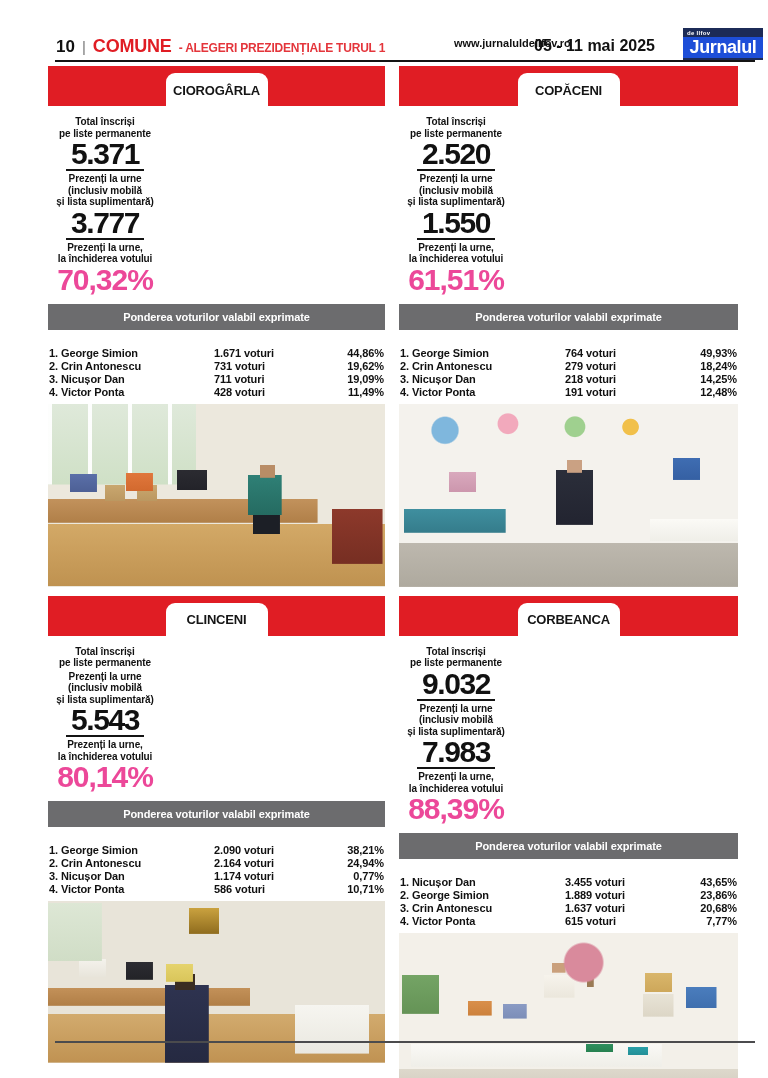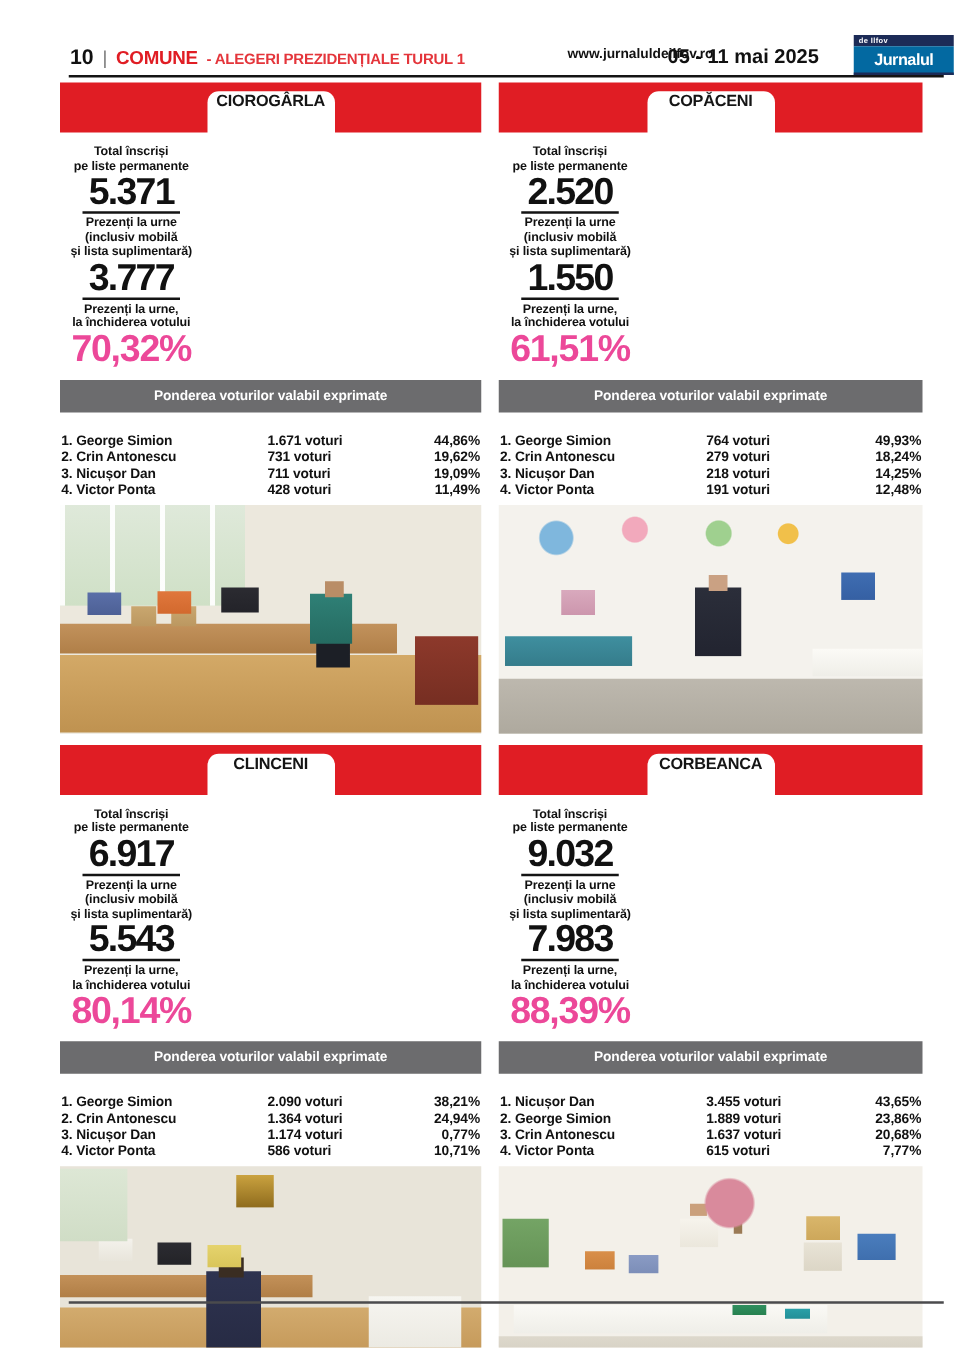--- a/index.html
+++ b/index.html
@@ -4,40 +4,40 @@
 <style>
   html,body{margin:0;padding:0;background:#fff;}
   body{width:768px;height:1078px;position:relative;overflow:hidden;
        font-family:"Liberation Sans","DejaVu Sans",sans-serif;color:#111;}
 
   
   .hdr{position:absolute;left:56px;top:30px;width:707px;height:30px;}
   .hdr-left{position:absolute;left:0;top:6px;display:flex;align-items:baseline;gap:7px;white-space:nowrap;}
   .pgnum{font-size:17px;font-weight:bold;color:#111;}
   .pipe{font-size:15px;color:#777;font-weight:400;}
-  .sect{font-size:15px;font-weight:bold;color:#e01d24;letter-spacing:-.2px;text-align:right;}
+  .sect{font-size:18px;font-weight:bold;color:#e01d24;letter-spacing:-.2px;text-align:right;}
   .subt{font-size:12px;font-weight:bold;color:#e4353b;letter-spacing:-.2px;}
   .hdr-web{position:absolute;left:398px;top:7px;font-size:11px;font-weight:bold;}
   .hdr-date{position:absolute;right:108px;top:7px;font-size:16px;font-weight:bold;}
   .hdr-rule{position:absolute;left:55px;top:60px;width:700px;height:2px;background:#141414;}
 
   .logo{position:absolute;right:0;top:-2px;width:80px;}
   .logo-top{height:9px;background:#1c2b57;color:#fff;font-size:6px;font-weight:bold;
             display:flex;align-items:center;padding-left:4px;letter-spacing:.3px;}
-  .logo-main{height:21px;background:#0369a1;color:#fff;font-size:13px;font-weight:bold;
+  .logo-main{height:21px;background:#1d4ed8;color:#fff;font-size:18px;font-weight:bold;
              display:flex;align-items:center;justify-content:center;letter-spacing:-.4px;
              border-bottom:2px solid #1c2b57;}
 
   
   .content{position:absolute;top:66px;left:48px;width:690px;display:grid;
            grid-template-columns:337px 339px;column-gap:14px;row-gap:9px;}
   .sec{display:block;}
   .sec-head{height:40px;background:#e01d24;position:relative;margin-bottom:8px;}
   .sec-tab{position:absolute;left:50%;transform:translateX(-50%);top:7px;height:34px;width:102px;
-           background:#fff;border-radius:9px 9px 0 0;display:flex;align-items:flex-start;justify-content:center;}
+           background:#fff;border-radius:9px 9px 0 0;display:flex;align-items:center;justify-content:center;}
   .sec-tab span{font-size:13px;font-weight:bold;letter-spacing:-.2px;color:#151515;}
 
   .sec-body{display:flex;gap:6px;margin-bottom:4px;flex-direction:column;}
   .stats{width:114px;text-align:center;flex:none;}
   .stat-label{font-size:10px;line-height:11.5px;font-weight:bold;white-space:pre-line;margin-top:2px;letter-spacing:-.1px;}
   .num-wrap{line-height:0;margin:1px 0 2px;}
   .stat-number{display:inline-block;font-size:30px;line-height:27px;font-weight:bold;letter-spacing:-1.4px;
                border-bottom:2.5px solid #141414;padding:0 5px 2px;}
   .stat-turnout{font-size:30px;line-height:28px;font-weight:bold;letter-spacing:-1px;color:#ec4899;margin-top:1px;}
 
@@ -297,21 +297,20 @@
   <section class="sec">
     <div class="sec-head">
       <div class="sec-tab">
         <span>CLINCENI</span>
       </div>
     </div>
     <div class="sec-body">
       <div class="stats">
         <div class="stat-label">Total înscriși
 pe liste permanente</div>
-        <div class="num-wrap"><span class="stat-number">6.917</span></div>
         <div class="stat-label">Prezenți la urne
 (inclusiv mobilă
 și lista suplimentară)</div>
         <div class="num-wrap"><span class="stat-number">5.543</span></div>
         <div class="stat-label">Prezenți la urne,
 la închiderea votului</div>
         <div class="stat-turnout">80,14%</div>
       </div>
       <div class="photo ph-cli1"></div>
     </div>
@@ -319,21 +318,21 @@
       <span>Ponderea voturilor valabil exprimate</span>
     </div>
     <div class="cands">
       <div class="crow">
         <span class="cname">1. George Simion</span>
         <span class="cvotes">2.090 voturi</span>
         <span class="cpct">38,21%</span>
       </div>
       <div class="crow">
         <span class="cname">2. Crin Antonescu</span>
-        <span class="cvotes">1.364 voturi</span>
+        <span class="cvotes">2.164 voturi</span>
         <span class="cpct">24,94%</span>
       </div>
       <div class="crow">
         <span class="cname">3. Nicușor Dan</span>
         <span class="cvotes">1.174 voturi</span>
         <span class="cpct">0,77%</span>
       </div>
       <div class="crow">
         <span class="cname">4. Victor Ponta</span>
         <span class="cvotes">586 voturi</span>

